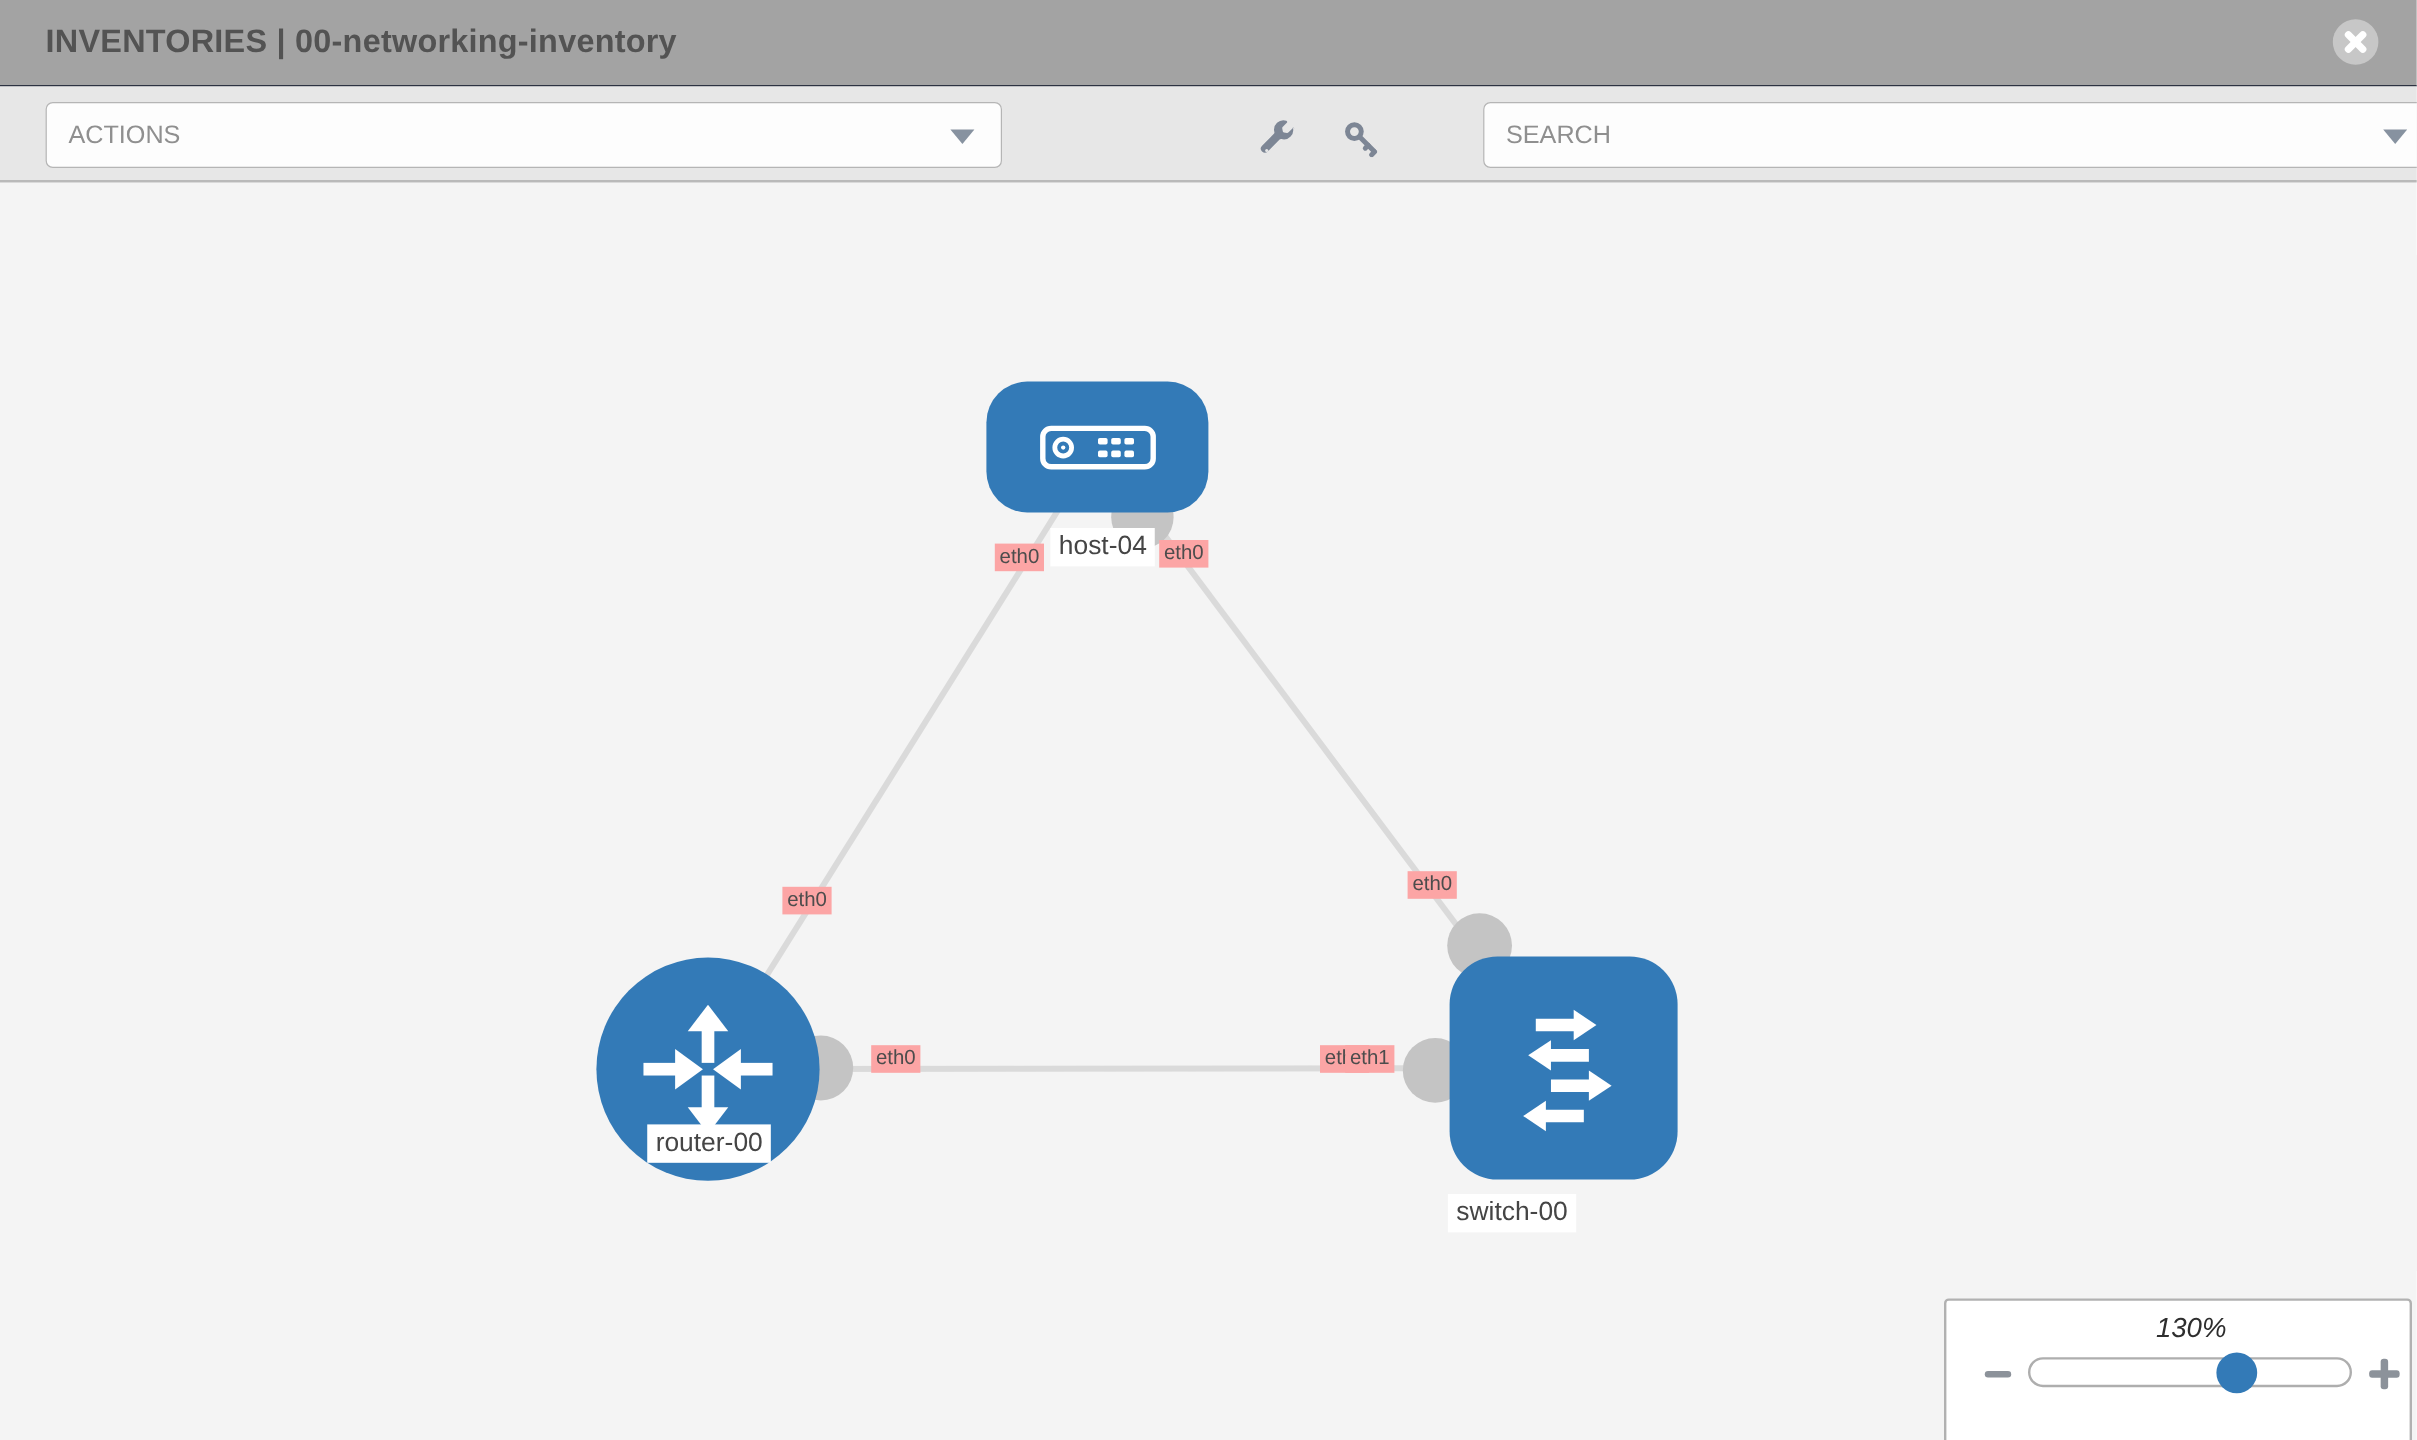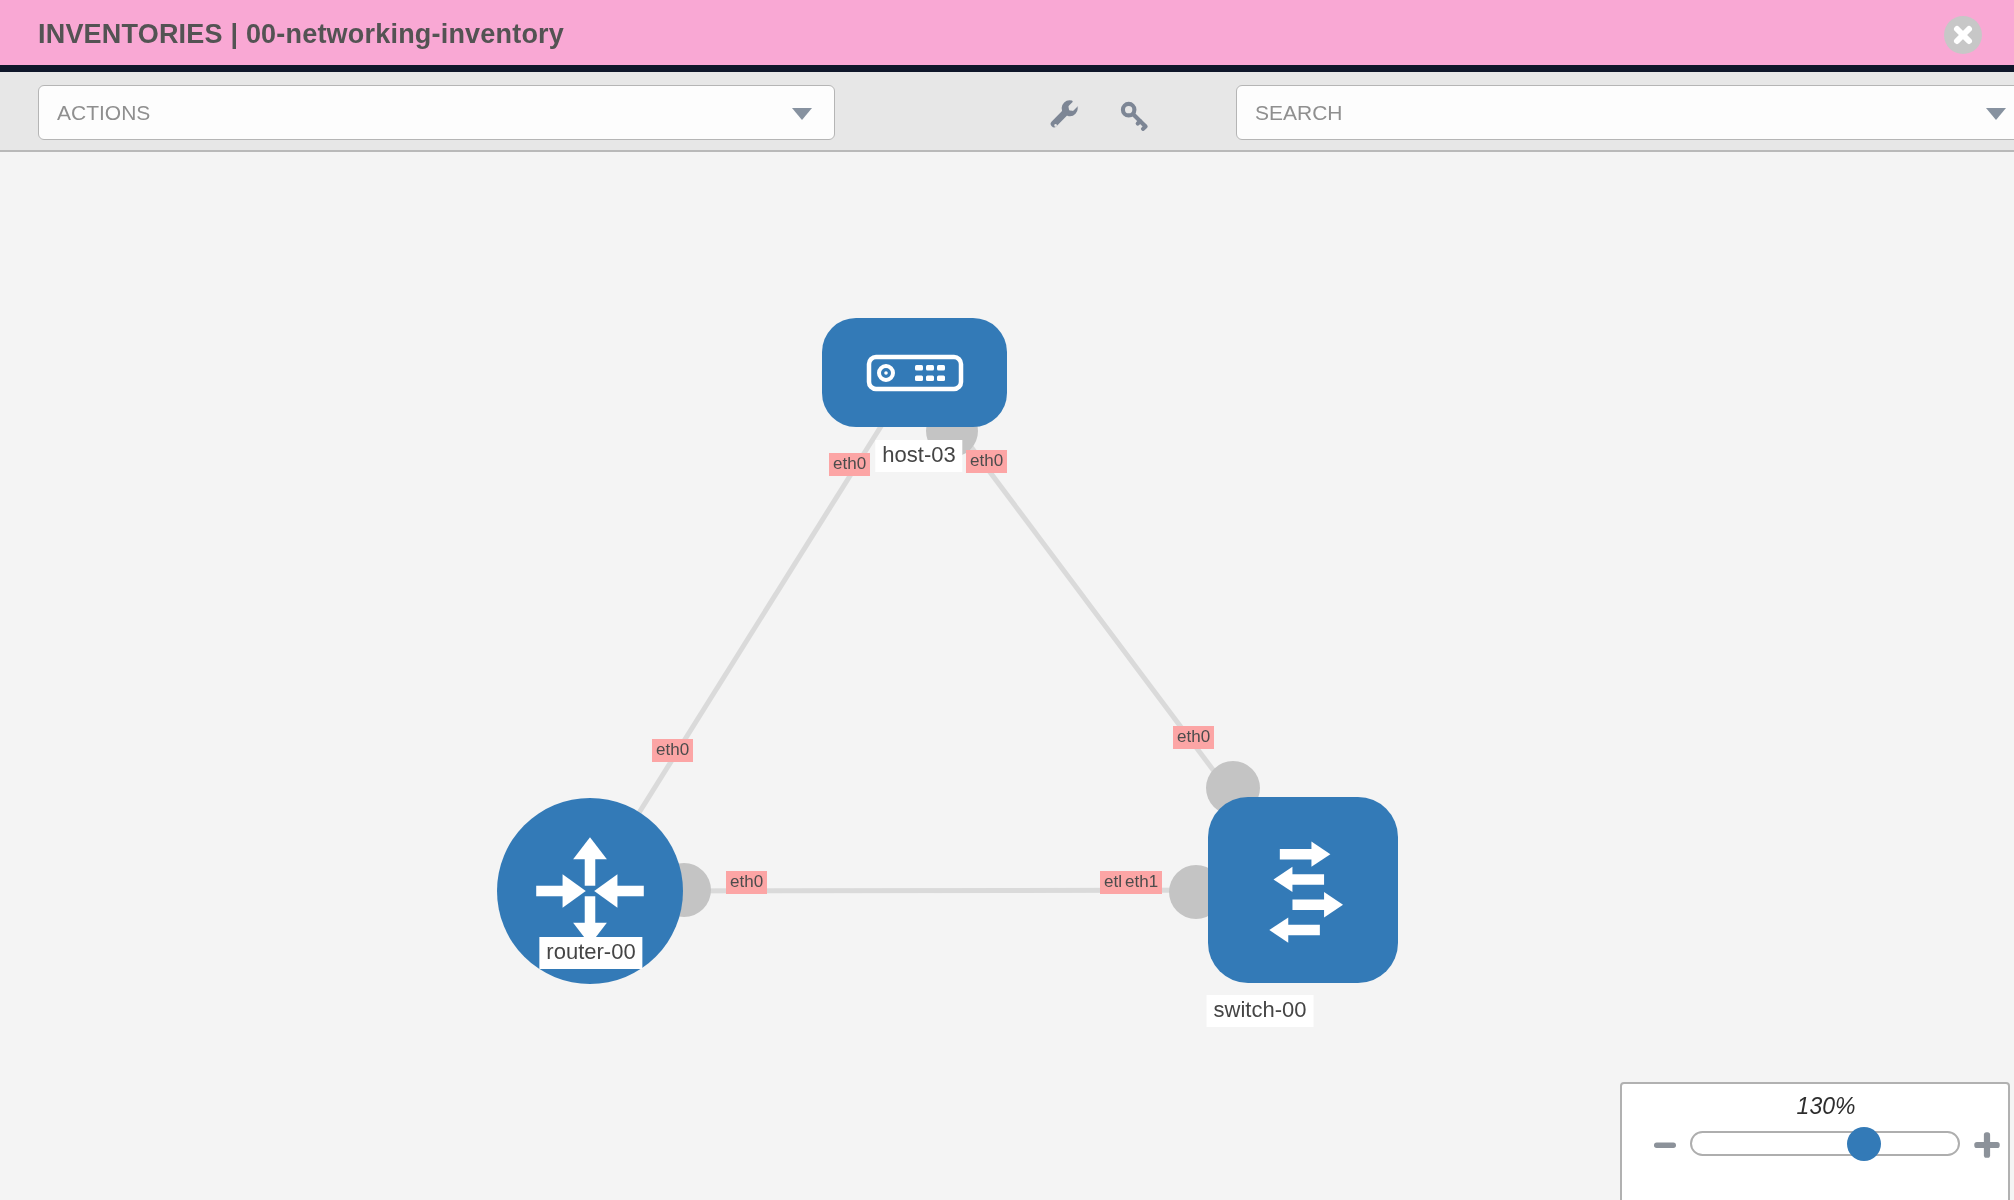--- a/index.html
+++ b/index.html
@@ -1,20 +1,20 @@
 <!DOCTYPE html>
 <html><head>
 <meta charset="utf-8">
 <style>
   html,body{margin:0;padding:0;}
   body{font-family:"Liberation Sans",sans-serif;}
   .page{position:relative;width:2014px;height:1200px;overflow:hidden;background:#fff;}
 
   
-  .header{position:absolute;left:0;top:0;width:100%;height:72px;background:#f9a8d4;z-index:10;border-bottom:7px solid #0f172a;box-sizing:border-box;}
+  .header{position:absolute;left:0;top:0;width:100%;height:72px;background:#a3a3a3;z-index:10;border-bottom:1px solid #0f172a;box-sizing:border-box;}
   .header-title{position:absolute;left:38px;top:19px;font-size:27px;font-weight:700;color:#535353;letter-spacing:.2px;white-space:nowrap;}
   .close-btn{position:absolute;left:1944px;top:16px;width:38px;height:38px;border-radius:50%;background:#c7c7c7;cursor:pointer;display:flex;align-items:center;justify-content:center;}
 
   
   .toolbar{position:absolute;left:0;top:72px;width:100%;height:80px;background:#e7e7e7;border-bottom:2px solid #b9b9b9;box-sizing:border-box;z-index:10;}
   .select-box{position:absolute;top:13px;height:55px;background:#fdfdfd;border:1px solid #b5b5b5;border-radius:6px;box-sizing:border-box;display:flex;align-items:center;padding-left:18px;font-size:21px;color:#8f8f8f;cursor:pointer;}
   .select-actions{left:38px;width:797px;}
   .select-search{left:1236px;width:793px;}
   .caret{position:absolute;right:22px;top:50%;margin-top:-5px;width:0;height:0;border-left:10px solid transparent;border-right:10px solid transparent;border-top:12px solid #8792a0;}
   .tool-btn{position:absolute;top:23px;width:40px;height:40px;display:flex;align-items:center;justify-content:center;cursor:pointer;}
@@ -88,21 +88,21 @@
           <line x1="44" y1="46" x2="76" y2="46"></line>
             <polygon points="46,34 46,58 28,46" stroke="none"></polygon>
           <line x1="46" y1="70" x2="78" y2="70"></line>
             <polygon points="76,58 76,82 94,70" stroke="none"></polygon>
           <line x1="40" y1="94" x2="72" y2="94"></line>
             <polygon points="42,82 42,106 24,94" stroke="none"></polygon>
         </g>
       </svg>
     </div>
 
-    <span class="nlabel" style="left:919px;top:440px;transform:translateX(-50%);">host-03</span>
+    <span class="nlabel" style="left:919px;top:440px;transform:translateX(-50%);">host-04</span>
     <span class="nlabel" style="left:591px;top:937px;transform:translateX(-50%);">router-00</span>
     <span class="nlabel" style="left:1240px;top:995px;transform:translateX(-50%);margin-left:20px;">switch-00</span>
 
     <span class="elabel" style="left:829px;top:453px;">eth0</span>
     <span class="elabel" style="left:966px;top:450px;">eth0</span>
     <span class="elabel" style="left:652px;top:739px;">eth0</span>
     <span class="elabel" style="left:1173px;top:726px;">eth0</span>
     <span class="elabel" style="left:726px;top:871px;">eth0</span>
     <span class="elabel" style="left:1100px;top:871px;">eth0</span>
     <span class="elabel over" style="left:1121px;top:871px;">eth1</span>

